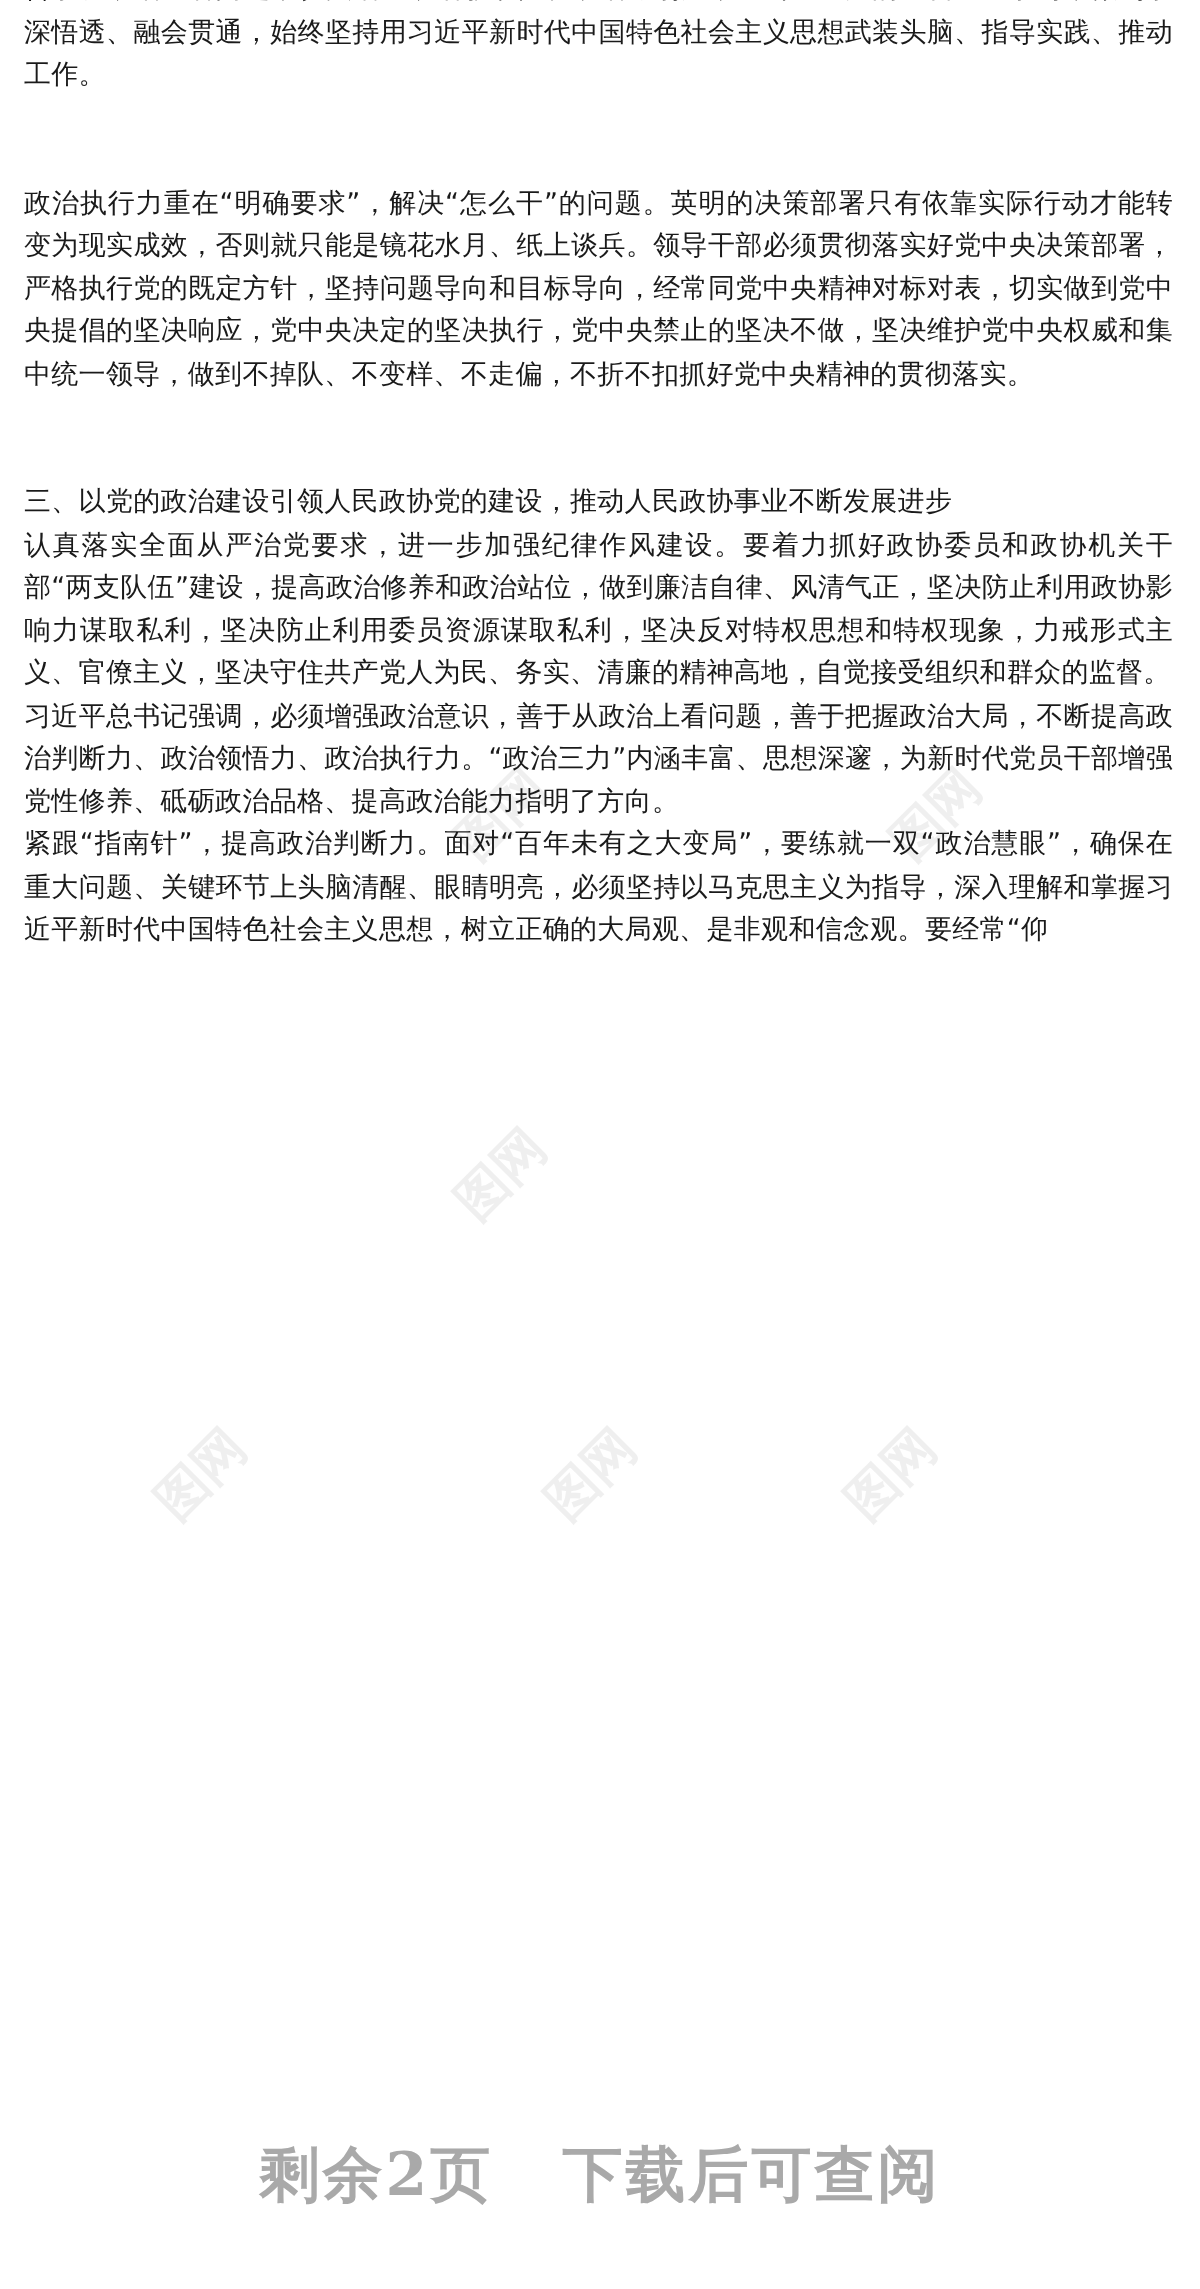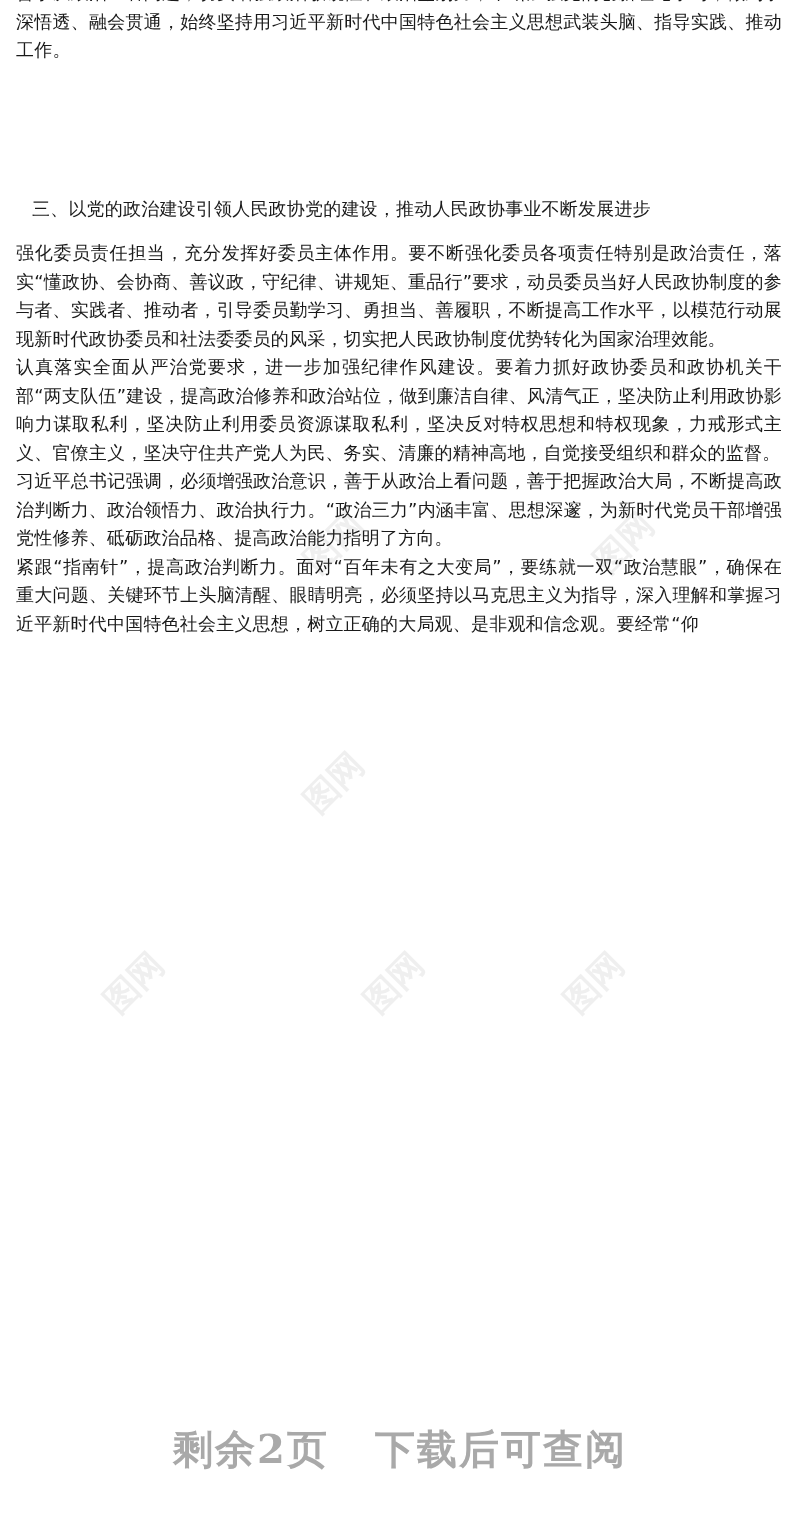--- a/index.html
+++ b/index.html
@@ -32,21 +32,21 @@
       letter-spacing: 0.2px;
       text-align: justify;
     }
     .doc p {
       margin: 0;
     }
     .doc .gap {
       height: 57px;
     }
     .doc .heading {
-      margin: 16px;
+      margin: 0;
     }
     .watermark {
       position: absolute;
       color: #e3e3e3;
       font-size: 34px;
       font-weight: bold;
       transform: rotate(-45deg);
       pointer-events: none;
       opacity: 0.55;
       white-space: nowrap;
@@ -78,23 +78,23 @@
   <div class="watermark" style="left:300px; top:520px;">图网</div>
   <div class="watermark" style="left:590px; top:520px;">图网</div>
   <div class="watermark" style="left:300px; top:760px;">图网</div>
   <div class="watermark" style="left:100px; top:960px;">图网</div>
   <div class="watermark" style="left:360px; top:960px;">图网</div>
   <div class="watermark" style="left:560px; top:960px;">图网</div>
 
   <div class="doc">
     <p>善于从政治上看问题，切实增强政治敏锐性和政治鉴别力，不断加强党的创新理论学习，做到学深悟透、融会贯通，始终坚持用习近平新时代中国特色社会主义思想武装头脑、指导实践、推动工作。</p>
     <div class="gap"></div>
+    <p>政治执行力重在“明确要求”，解决“怎么干”的问题。英明的决策部署只有依靠实际行动才能转变为现实成效，否则就只能是镜花水月、纸上谈兵。领导干部必须贯彻落实好党中央决策部署，严格执行党的既定方针，坚持问题导向和目标导向，经常同党中央精神对标对表，切实做到党中央提倡的坚决响应，党中央决定的坚决执行，党中央禁止的坚决不做，坚决维护党中央权威和集中统一领导，做到不掉队、不变样、不走偏，不折不扣抓好党中央精神的贯彻落实。</p>
     <div class="gap"></div>
     <p class="heading">三、以党的政治建设引领人民政协党的建设，推动人民政协事业不断发展进步</p>
-    <p>强化委员责任担当，充分发挥好委员主体作用。要不断强化委员各项责任特别是政治责任，落实“懂政协、会协商、善议政，守纪律、讲规矩、重品行”要求，动员委员当好人民政协制度的参与者、实践者、推动者，引导委员勤学习、勇担当、善履职，不断提高工作水平，以模范行动展现新时代政协委员和社法委委员的风采，切实把人民政协制度优势转化为国家治理效能。</p>
     <p>认真落实全面从严治党要求，进一步加强纪律作风建设。要着力抓好政协委员和政协机关干部“两支队伍”建设，提高政治修养和政治站位，做到廉洁自律、风清气正，坚决防止利用政协影响力谋取私利，坚决防止利用委员资源谋取私利，坚决反对特权思想和特权现象，力戒形式主义、官僚主义，坚决守住共产党人为民、务实、清廉的精神高地，自觉接受组织和群众的监督。</p>
     <p>习近平总书记强调，必须增强政治意识，善于从政治上看问题，善于把握政治大局，不断提高政治判断力、政治领悟力、政治执行力。“政治三力”内涵丰富、思想深邃，为新时代党员干部增强党性修养、砥砺政治品格、提高政治能力指明了方向。</p>
     <p>紧跟“指南针”，提高政治判断力。面对“百年未有之大变局”，要练就一双“政治慧眼”，确保在重大问题、关键环节上头脑清醒、眼睛明亮，必须坚持以马克思主义为指导，深入理解和掌握习近平新时代中国特色社会主义思想，树立正确的大局观、是非观和信念观。要经常“仰</p>
   </div>
 
   <div class="more-banner">
     <span>剩余2页</span><span class="sep"></span><span>下载后可查阅</span>
   </div>
 </div>
 

